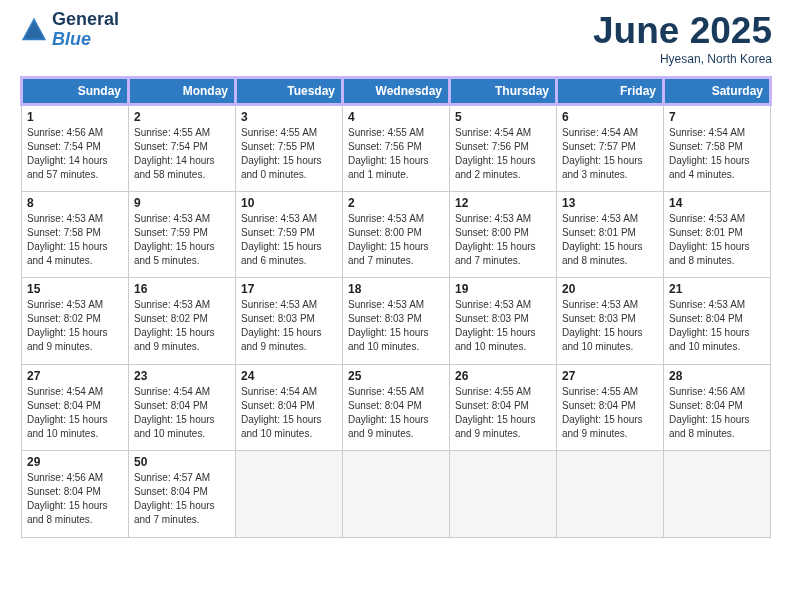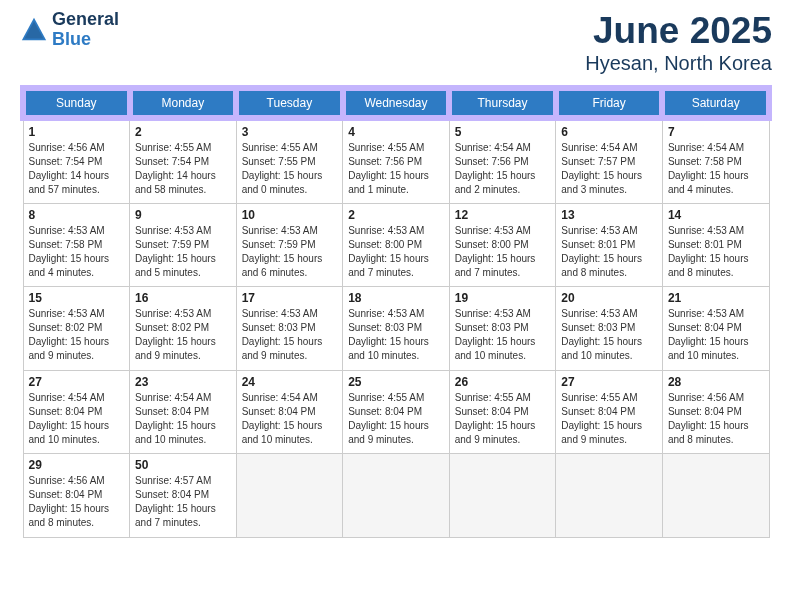--- a/index.html
+++ b/index.html
@@ -28,51 +28,52 @@
       align-items: center;
     }
     .logo-text {
       font-size: 18px;
       font-weight: bold;
       color: #1a3a5c;
       line-height: 1.1;
     }
     .logo-blue {
       color: #2e7bc4;
+      font-style: italic;
     }
     .logo-icon {
       width: 28px;
       height: 28px;
       margin-right: 4px;
     }
     .title-block {
       text-align: right;
     }
     .calendar-title {
       font-size: 37px;
       font-weight: bold;
       color: #1a3a5c;
     }
     .calendar-subtitle {
-      font-size: 20px;
+      font-size: 12px;
       color: #1a3a5c;
     }
     .calendar-table {
       width: 100%;
       border-collapse: collapse;
       flex: 1;
     }
     .calendar-table th {
       background: #2e7bc4;
       color: #fff;
       font-size: 12px;
-      font-weight: normal;
+      font-weight: bold;
       padding: 5px 6px;
-      text-align: center;
-      border: 6px solid #c4b5fd;
+      text-align: right;
+      border: 3px solid #c4b5fd;
     }
     .calendar-table td {
       border: 1px solid #ccc;
       vertical-align: top;
       padding: 4px 5px;
       width: calc(100% / 7);
       font-size: 10px;
       color: #333;
       background: #fff;
       height: 82px;

